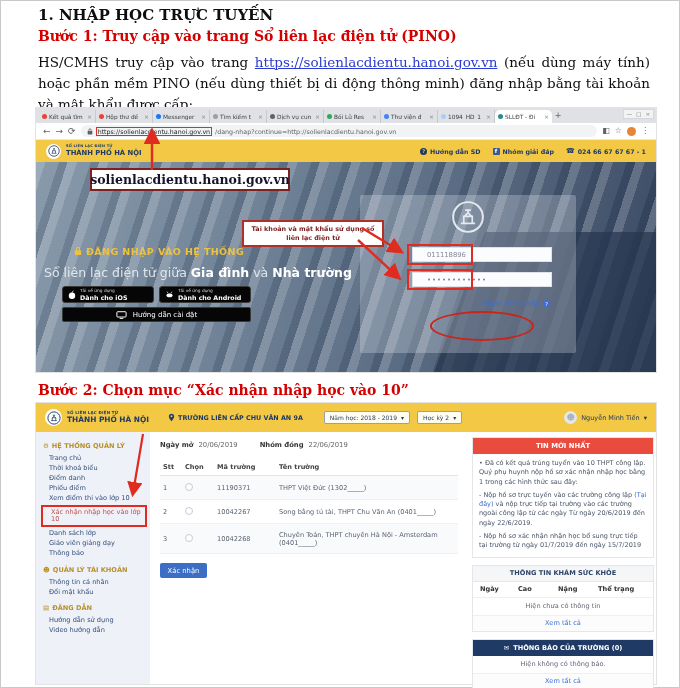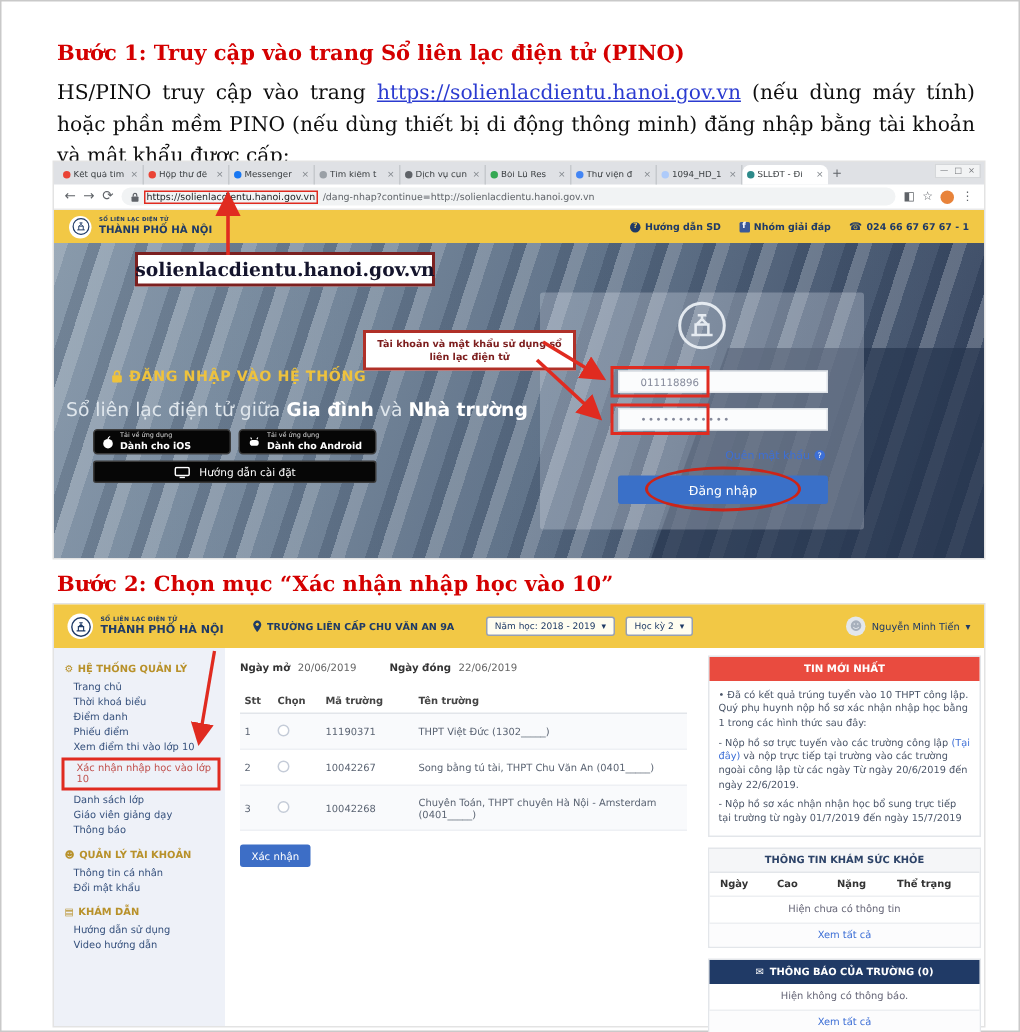--- a/index.html
+++ b/index.html
@@ -119,22 +119,23 @@
   .hc1{width:38px;} .hc2{width:40px;} .hc3{width:40px;} .hc4{flex:1;}
   .cempty { text-align:center; font-size:6.6px; color:#667; padding:4.5px 0; border-bottom:1px solid #edeff2; }
   .cview { text-align:center; font-size:6.6px; color:#3d6fd6; padding:3.5px 0; background:#fcfcfd; cursor:pointer; }
   .nh2 { background:#203a66; color:#fff; font-size:6.6px; font-weight:bold; text-align:center; padding:4px 0; display:flex; justify-content:center; gap:4px; align-items:center; }
 </style>
 </head>
 <body>
 
 <div class="page">
 
+  <div class="doc-title">1. NHẬP HỌC TRỰC TUYẾN</div>
   <div class="step step1">Bước 1: Truy cập vào trang Sổ liên lạc điện tử (PINO)</div>
-  <p class="doc-para"><span>HS/PINO truy cập vào trang</span>
+  <p class="doc-para"><span>HS/CMHS truy cập vào trang</span>
 <a class="doc-link">https://solienlacdientu.hanoi.gov.vn</a>
 <span>(nếu dùng máy tính) hoặc phần mềm PINO (nếu dùng thiết bị di động thông minh) đăng nhập bằng tài khoản và mật khẩu được cấp;</span></p>
 
   <div class="shot shot1">
 
     <div class="tabbar">
       <div class="tab">
           <span class="fav"></span>
           <span class="tlabel">Kết quả tìm</span>
           <span class="tclose">×</span>
@@ -292,21 +293,20 @@
             <path d="M7 16.5h10M9 16.5v-5h6v5M9.5 11.5 12 9l2.5 2.5M12 9V7.2M10 7.2h4" stroke-width="1.2"></path>
           </svg>
         <input class="linput u" readonly="" value="011118896" style="">
         <input class="linput p" readonly="" value="••••••••••••" style="">
         <div class="rbox r1"></div>
         <div class="rbox r2"></div>
         <div class="forgot">
             <span>Quên mật khẩu</span>
             <span class="qcirc2">?</span>
           </div>
-        <button class="loginbtn">Đăng nhập</button>
         <div class="ellipse"></div>
       </div>
     </div>
 
     <svg class="anno" width="620" height="264">
       <defs>
         <marker id="ah1" markerWidth="7" markerHeight="7" refX="5" refY="3.5" orient="auto">
             <path d="M0 0 L7 3.5 L0 7 z" fill="#e02b20"></path>
           </marker>
       </defs>
@@ -377,31 +377,31 @@
           <div class="sec-title">
               <span class="sic">☻</span>
               <span>QUẢN LÝ TÀI KHOẢN</span>
             </div>
           <div class="sli">Thông tin cá nhân</div>
           <div class="sli">Đổi mật khẩu</div>
         </div>
         <div class="sec">
           <div class="sec-title">
               <span class="sic">▤</span>
-              <span>KHÁM DẪN</span>
+              <span>ĐĂNG DẪN</span>
             </div>
           <div class="sli">Hướng dẫn sử dụng</div>
           <div class="sli">Video hướng dẫn</div>
         </div>
       </aside>
 
       <main class="content">
         <div class="dates">
           <span><b>Ngày mở</b><span>20/06/2019</span></span>
-          <span><b>Ngày đóng</b><span>22/06/2019</span></span>
+          <span><b>Nhóm đóng</b><span>22/06/2019</span></span>
         </div>
         <table class="stable">
           <thead>
             <tr>
               <th class="c-stt">Stt</th>
               <th class="c-chon">Chọn</th>
               <th class="c-code">Mã trường</th>
               <th>Tên trường</th>
             </tr>
           </thead>

